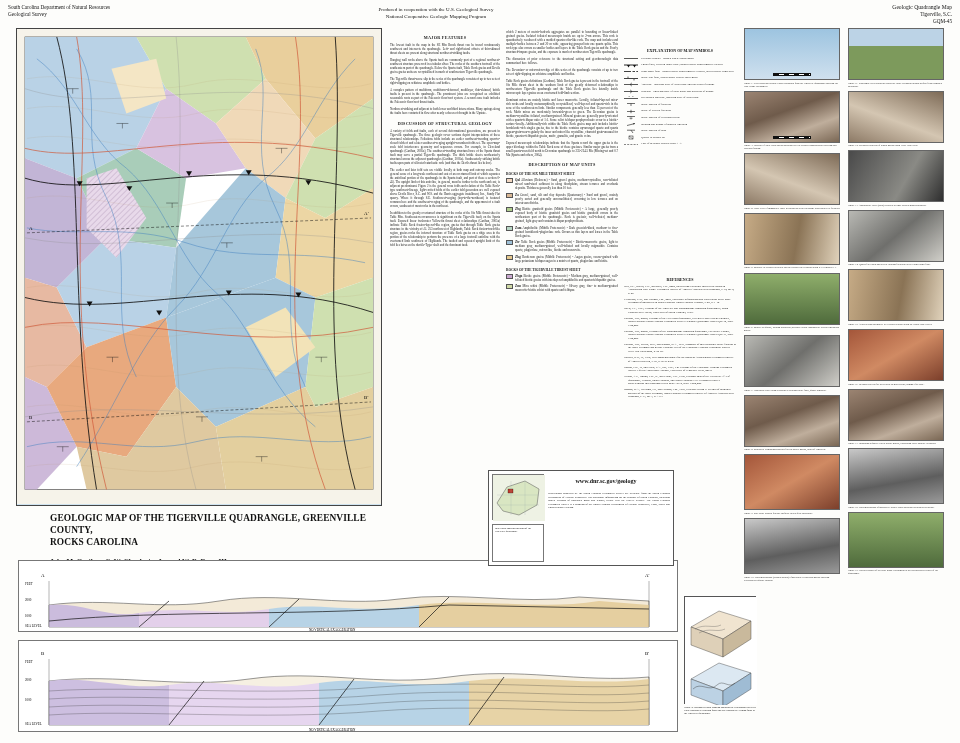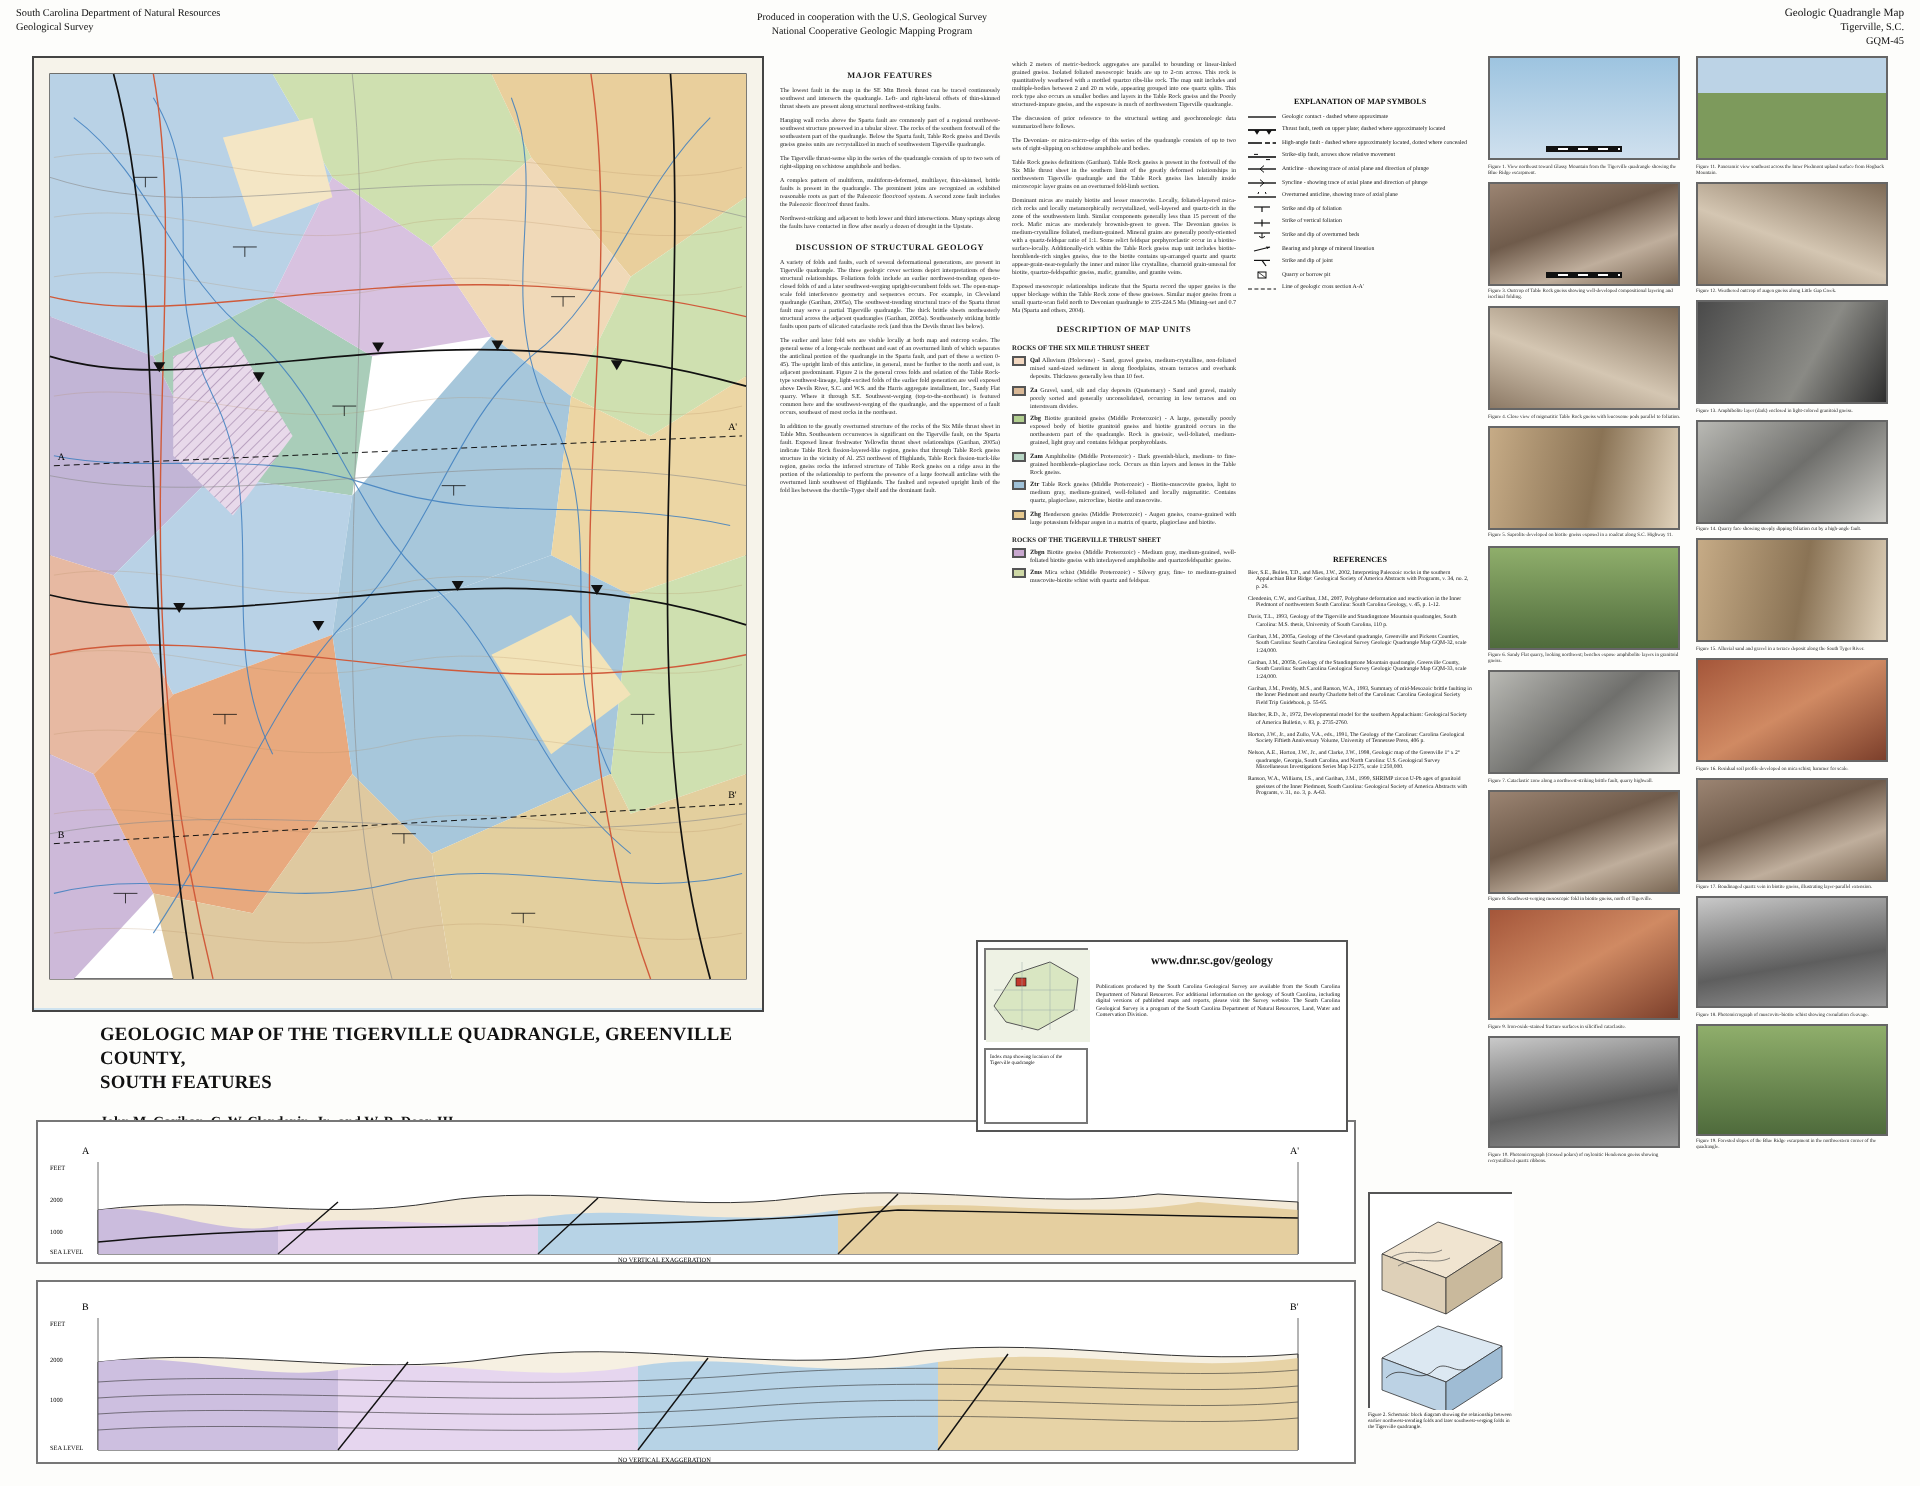--- a/index.html
+++ b/index.html
@@ -251,21 +251,21 @@
       </g>
       <text x="12" y="202" font-size="5" font-family="Liberation Serif, serif">A</text>
       <text x="349" y="187" font-size="5" font-family="Liberation Serif, serif">A'</text>
       <text x="12" y="392" font-size="5" font-family="Liberation Serif, serif">B</text>
       <text x="349" y="372" font-size="5" font-family="Liberation Serif, serif">B'</text>
     </svg>
   </div>
 
   <div class="mt-title">
     <div class="t1">GEOLOGIC MAP OF THE TIGERVILLE QUADRANGLE, GREENVILLE COUNTY,</div>
-    <div class="t1">SOUTH FEATURES</div>
+    <div class="t1">ROCKS CAROLINA</div>
     <div class="t2">John M. Garihan, C. W. Clendenin, Jr., and W. R. Doar, III</div>
     <div class="t3">2009</div>
   </div>
 
   <div class="xsec1">
     <svg viewBox="0 0 660 72" preserveAspectRatio="none" width="660" height="72">
       <rect width="660" height="72" fill="#fff"></rect>
       <path d="M30,44 C90,36 140,50 200,40 C260,30 320,46 380,38 C440,30 500,44 560,36 L630,40 L630,66 L30,66 Z" fill="#f3ead8" stroke="#333" stroke-width="0.5"></path>
       <path d="M30,44 C60,40 90,58 120,52 L120,66 L30,66 Z" fill="#cbbcdd"></path>
       <path d="M120,52 C170,44 200,56 250,48 L250,66 L120,66 Z" fill="#e3d0ea"></path>

